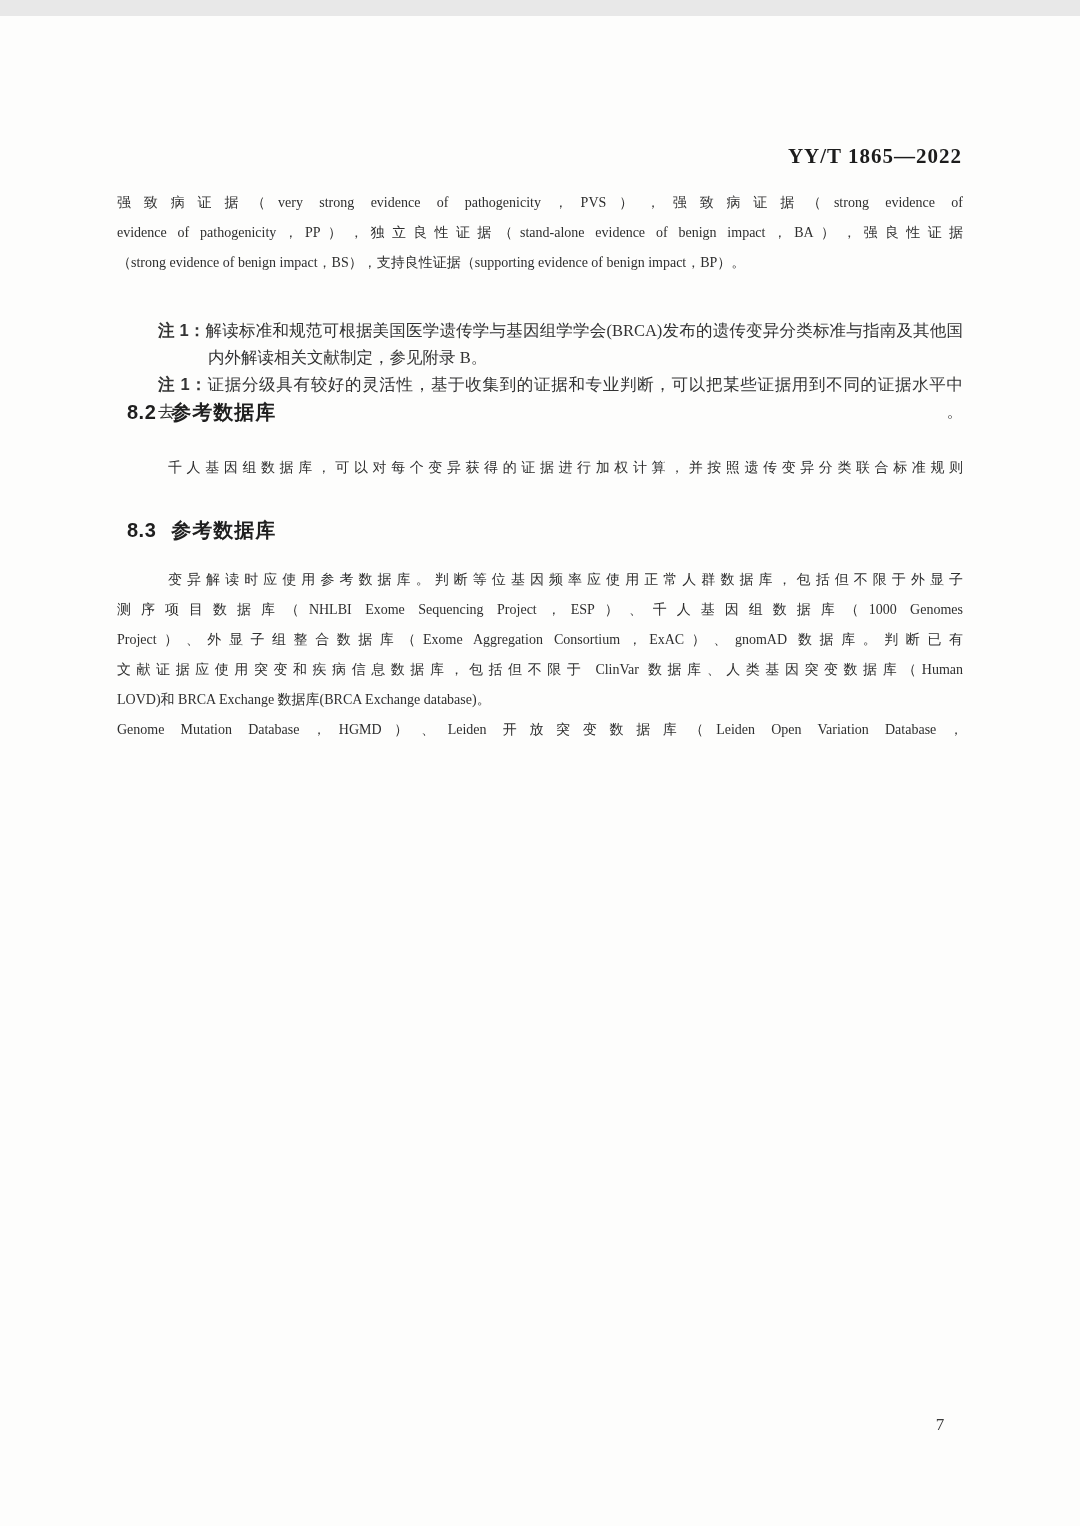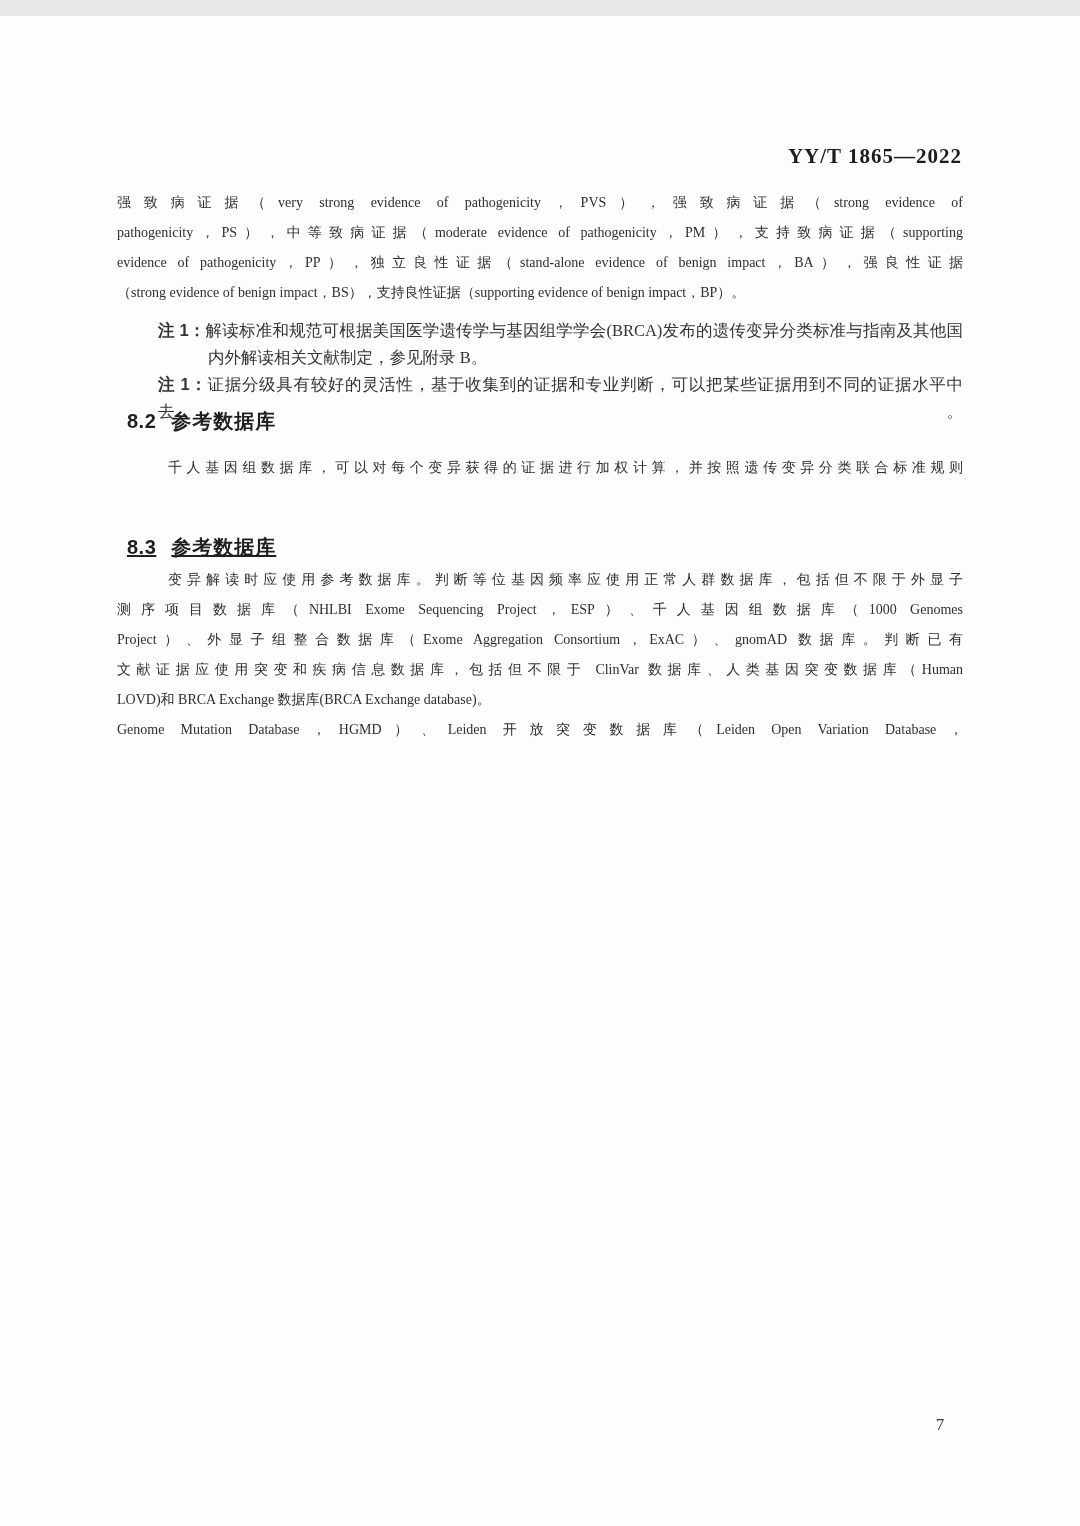--- a/index.html
+++ b/index.html
@@ -57,45 +57,44 @@
 </style>
 </head>
 <body>
 
 <div class="page">
 
   <div class="doc-header">YY/T 1865—2022</div>
 
   <div class="block" style="top:172px;">
     <div class="tline j">强致病证据（very strong evidence of pathogenicity，PVS），强致病证据（strong evidence of</div>
-    <div class="tline j">pathogenicity，PS），中等致病证据（moderate evidence of pathogenicity，PM），支持致病证据（supporting</div>
     <div class="tline j">evidence of pathogenicity，PP），独立良性证据（stand-alone evidence of benign impact，BA），强良性证据</div>
     <div class="tline">（strong evidence of benign impact，BS），支持良性证据（supporting evidence of benign impact，BP）。</div>
   </div>
 
   <div class="notes-block" style="top:301px;">
     <div class="note-line j">
       <span class="note-label">注 1：</span><span>解读标准和规范可根据美国医学遗传学与基因组学学会(BRCA)发布的遗传变异分类标准与指南及其他国</span>
     </div>
     <div class="note-line note-cont">内外解读相关文献制定，参见附录 B。</div>
     <div class="note-line j">
       <span class="note-label">注 1：</span><span>证据分级具有较好的灵活性，基于收集到的证据和专业判断，可以把某些证据用到不同的证据水平中去。</span>
     </div>
   </div>
 
-  <div class="sec-heading" style="top:393px;">
+  <div class="sec-heading" style="top:384px;">
     <span class="sec-num">8.2</span>
     <span class="sec-title">参考数据库</span>
   </div>
 
   <div class="block" style="top:437px;">
     <div class="tline j indent2">千人基因组数据库，可以对每个变异获得的证据进行加权计算，并按照遗传变异分类联合标准规则</div>
   </div>
 
-  <div class="sec-heading" style="top:519px;text-decoration:underline;">
+  <div class="sec-heading" style="top:502px;">
     <span class="sec-num">8.3</span>
     <span class="sec-title">参考数据库</span>
   </div>
 
   <div class="block" style="top:549px;">
     <div class="tline j indent2">变异解读时应使用参考数据库。判断等位基因频率应使用正常人群数据库，包括但不限于外显子</div>
     <div class="tline j">测序项目数据库（NHLBI Exome Sequencing Project，ESP）、千人基因组数据库（1000 Genomes</div>
     <div class="tline j">Project）、外显子组整合数据库（Exome Aggregation Consortium，ExAC）、gnomAD 数据库。判断已有</div>
     <div class="tline j">文献证据应使用突变和疾病信息数据库，包括但不限于 ClinVar 数据库、人类基因突变数据库（Human</div>
     <div class="tline">LOVD)和 BRCA Exchange 数据库(BRCA Exchange database)。</div>

